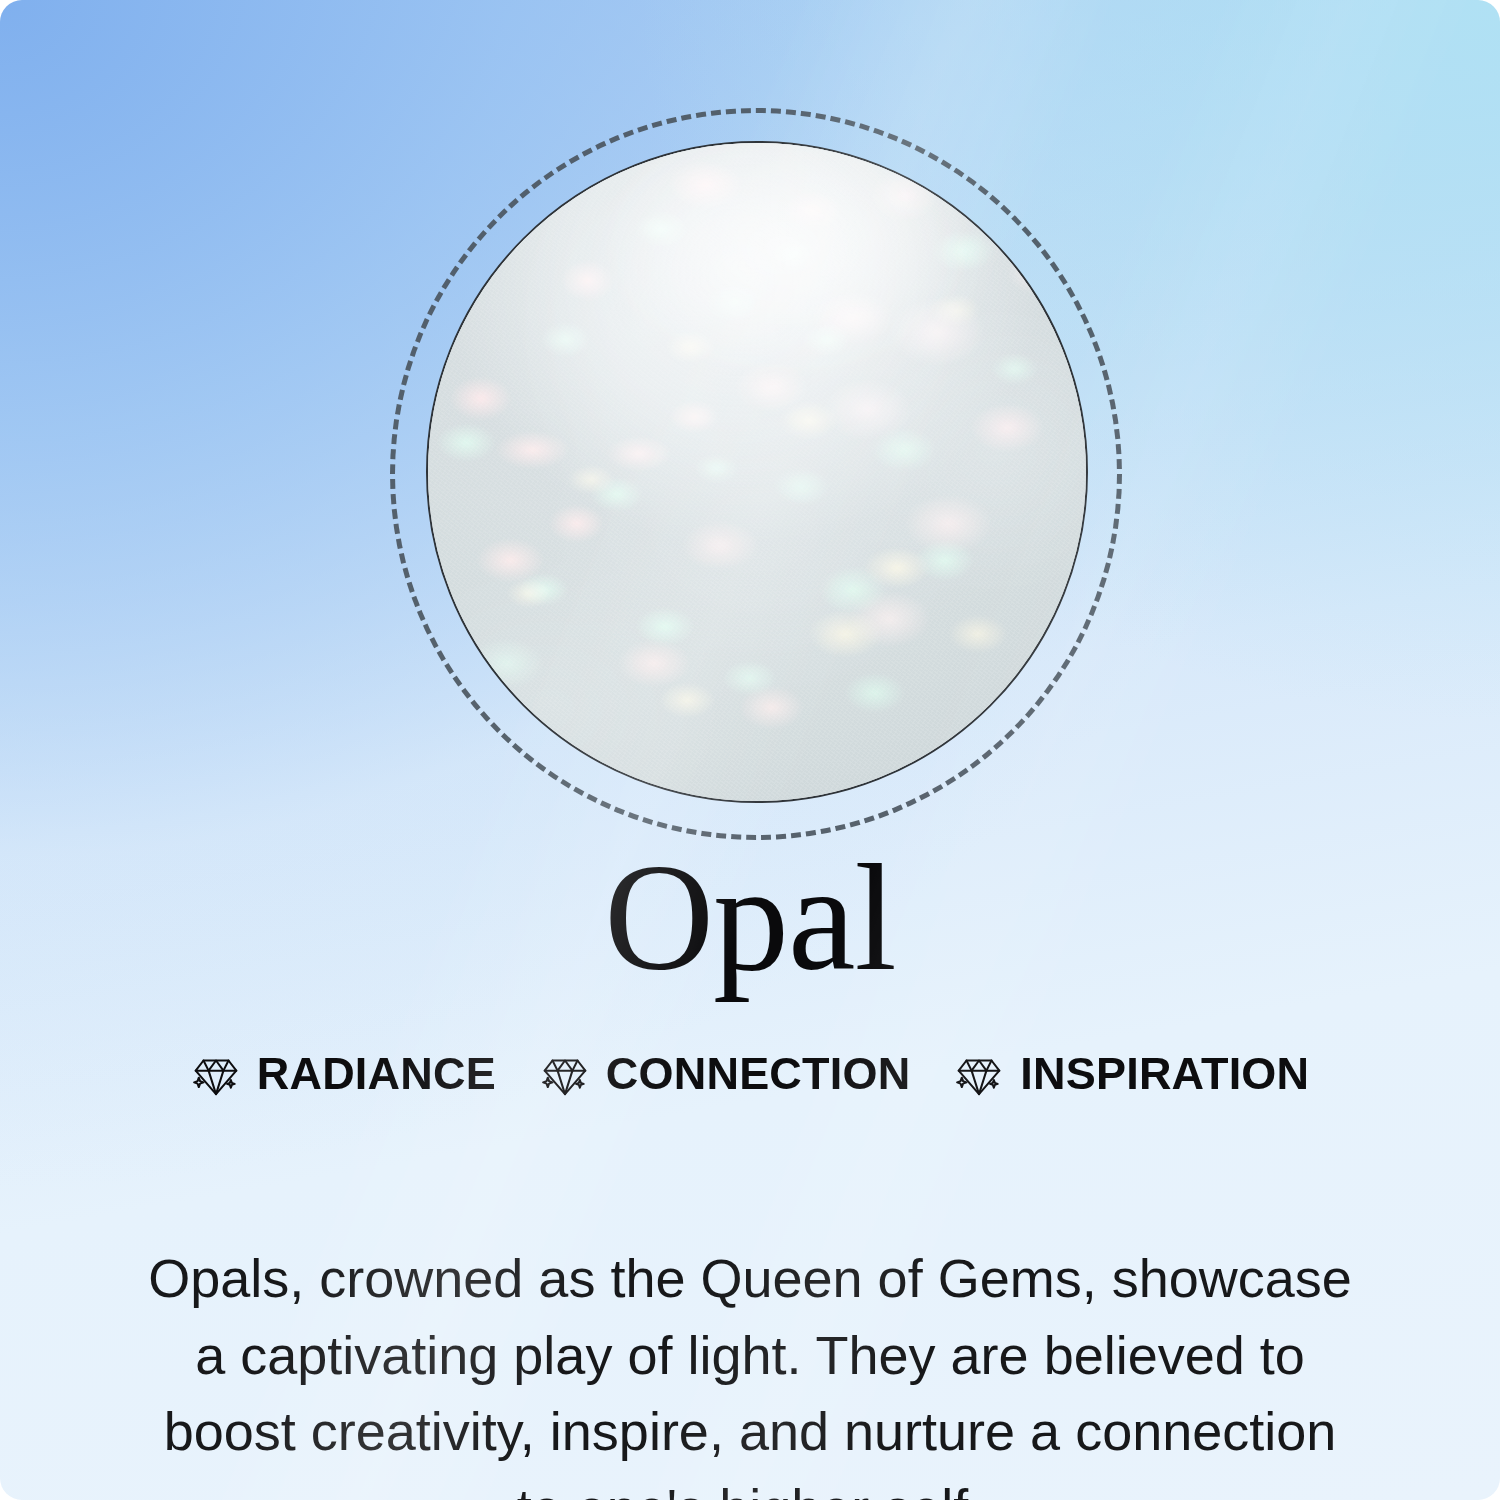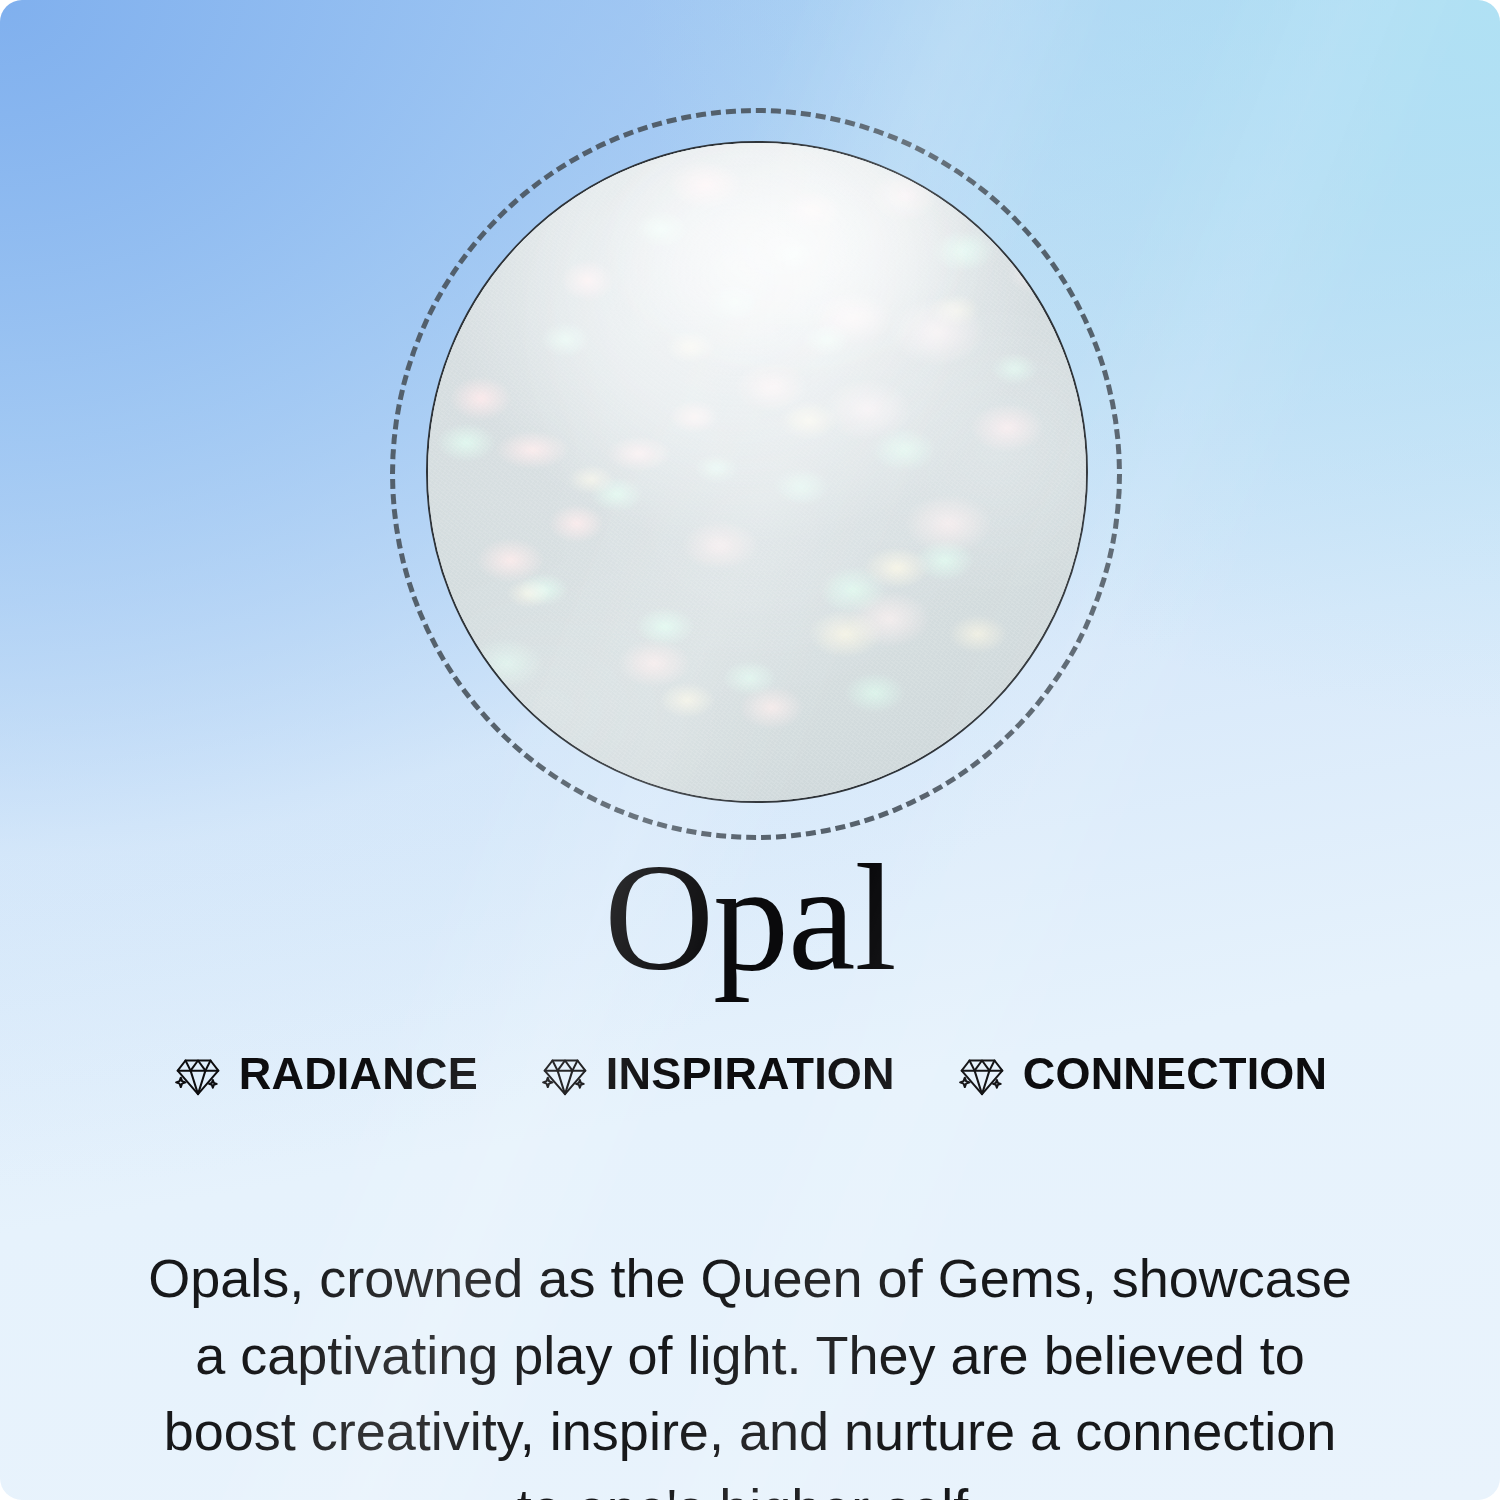--- a/index.html
+++ b/index.html
@@ -195,21 +195,21 @@
 
   
   .attributes {
     position: absolute;
     left: 0;
     top: 1048px;
     width: 1500px;
     display: flex;
     justify-content: center;
     align-items: center;
-    gap: 62px;
+    gap: 44px;
   }
   .attribute {
     display: flex;
     align-items: center;
     gap: 16px;
   }
   .gem-icon {
     width: 50px;
     height: 50px;
     flex: 0 0 auto;
@@ -277,33 +277,33 @@
     <div class="attribute">
       <svg class="gem-icon" viewBox="0 0 64 64" fill="none" stroke="#0d0d0f" stroke-width="2.6" stroke-linejoin="round" stroke-linecap="round">
         <path d="M16 16 H48 L58 29 L32 59 L6 29 Z"></path>
         <path d="M6 29 H58"></path>
         <path d="M16 16 L22.5 29 L32 59"></path>
         <path d="M48 16 L41.5 29 L32 59"></path>
         <path d="M22.5 29 L32 16 L41.5 29"></path>
         <path d="M10 38 l1.6 4.4 4.4 1.6 -4.4 1.6 -1.6 4.4 -1.6 -4.4 -4.4 -1.6 4.4 -1.6 Z"></path>
         <path d="M51 41 l1.3 3.6 3.6 1.3 -3.6 1.3 -1.3 3.6 -1.3 -3.6 -3.6 -1.3 3.6 -1.3 Z"></path>
       </svg>
-      <span class="attribute-label">INSPIRATION</span>
+      <span class="attribute-label">CONNECTION</span>
     </div>
 
     <div class="attribute">
       <svg class="gem-icon" viewBox="0 0 64 64" fill="none" stroke="#0d0d0f" stroke-width="2.6" stroke-linejoin="round" stroke-linecap="round">
         <path d="M16 16 H48 L58 29 L32 59 L6 29 Z"></path>
         <path d="M6 29 H58"></path>
         <path d="M16 16 L22.5 29 L32 59"></path>
         <path d="M48 16 L41.5 29 L32 59"></path>
         <path d="M22.5 29 L32 16 L41.5 29"></path>
         <path d="M10 38 l1.6 4.4 4.4 1.6 -4.4 1.6 -1.6 4.4 -1.6 -4.4 -4.4 -1.6 4.4 -1.6 Z"></path>
         <path d="M51 41 l1.3 3.6 3.6 1.3 -3.6 1.3 -1.3 3.6 -1.3 -3.6 -3.6 -1.3 3.6 -1.3 Z"></path>
       </svg>
-      <span class="attribute-label">CONNECTION</span>
+      <span class="attribute-label">INSPIRATION</span>
     </div>
 
   </div>
 
   <p class="description">Opals, crowned as the Queen of Gems, showcase a captivating play of light. They are believed to boost creativity, inspire, and nurture a connection to one's higher self.</p>
 
 </div>
 
 </body></html>

